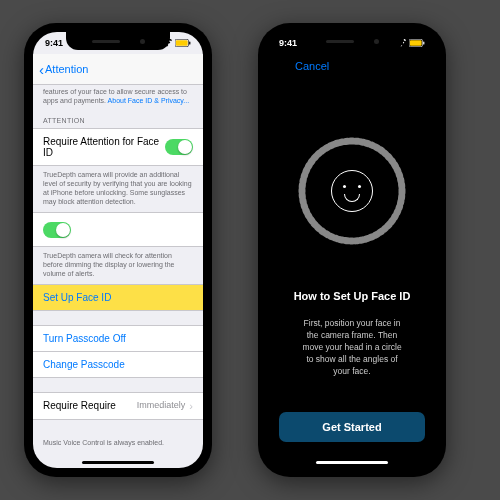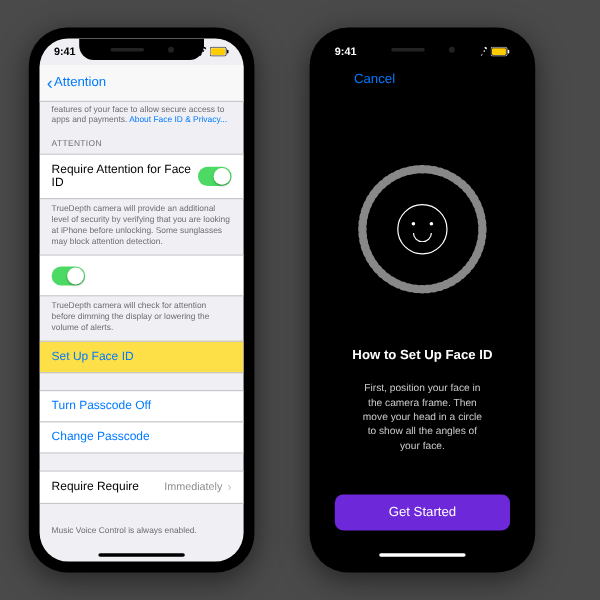--- a/index.html
+++ b/index.html
@@ -41,21 +41,21 @@
 .cancel{color:#007aff;font-size:11px;position:absolute;top:28px;left:28px}
 .facecircle{position:absolute;top:104px;left:50%;transform:translateX(-50%);width:110px;height:110px}
 .dashring{position:absolute;inset:0}
 .face{position:absolute;top:50%;left:50%;transform:translate(-50%,-50%);width:40px;height:40px;border:1.5px solid #fff;border-radius:50%}
 .eye{position:absolute;width:3px;height:3px;background:#fff;border-radius:50%;top:14px}
 .eye.l{left:11px}.eye.r{right:11px}
 .smile{position:absolute;width:14px;height:7px;border:1.5px solid #fff;border-top:none;border-radius:0 0 14px 14px;bottom:9px;left:50%;transform:translateX(-50%)}
 .howto{position:absolute;top:258px;left:0;right:0;text-align:center;padding:0 18px;color:#fff}
 .howto h2{font-size:11px;font-weight:700;margin:0 0 6px}
 .howto p{font-size:8.5px;color:#ccc;margin:16px;line-height:1.4}
-.getstarted{position:absolute;bottom:26px;left:12px;right:12px;height:30px;background:#6d28d9;color:#fff;border-radius:7px;display:flex;align-items:center;justify-content:center;font-size:11px;font-weight:400}
+.getstarted{position:absolute;bottom:26px;left:12px;right:12px;height:30px;background:#0c4a6e;color:#fff;border-radius:7px;display:flex;align-items:center;justify-content:center;font-size:11px;font-weight:700}
 </style>
 </head>
 <body>
 
 <div class="stage">
 
   <div class="phone phone-left">
     <div class="screen">
       <div class="notch"></div>
       <div class="statusbar">

